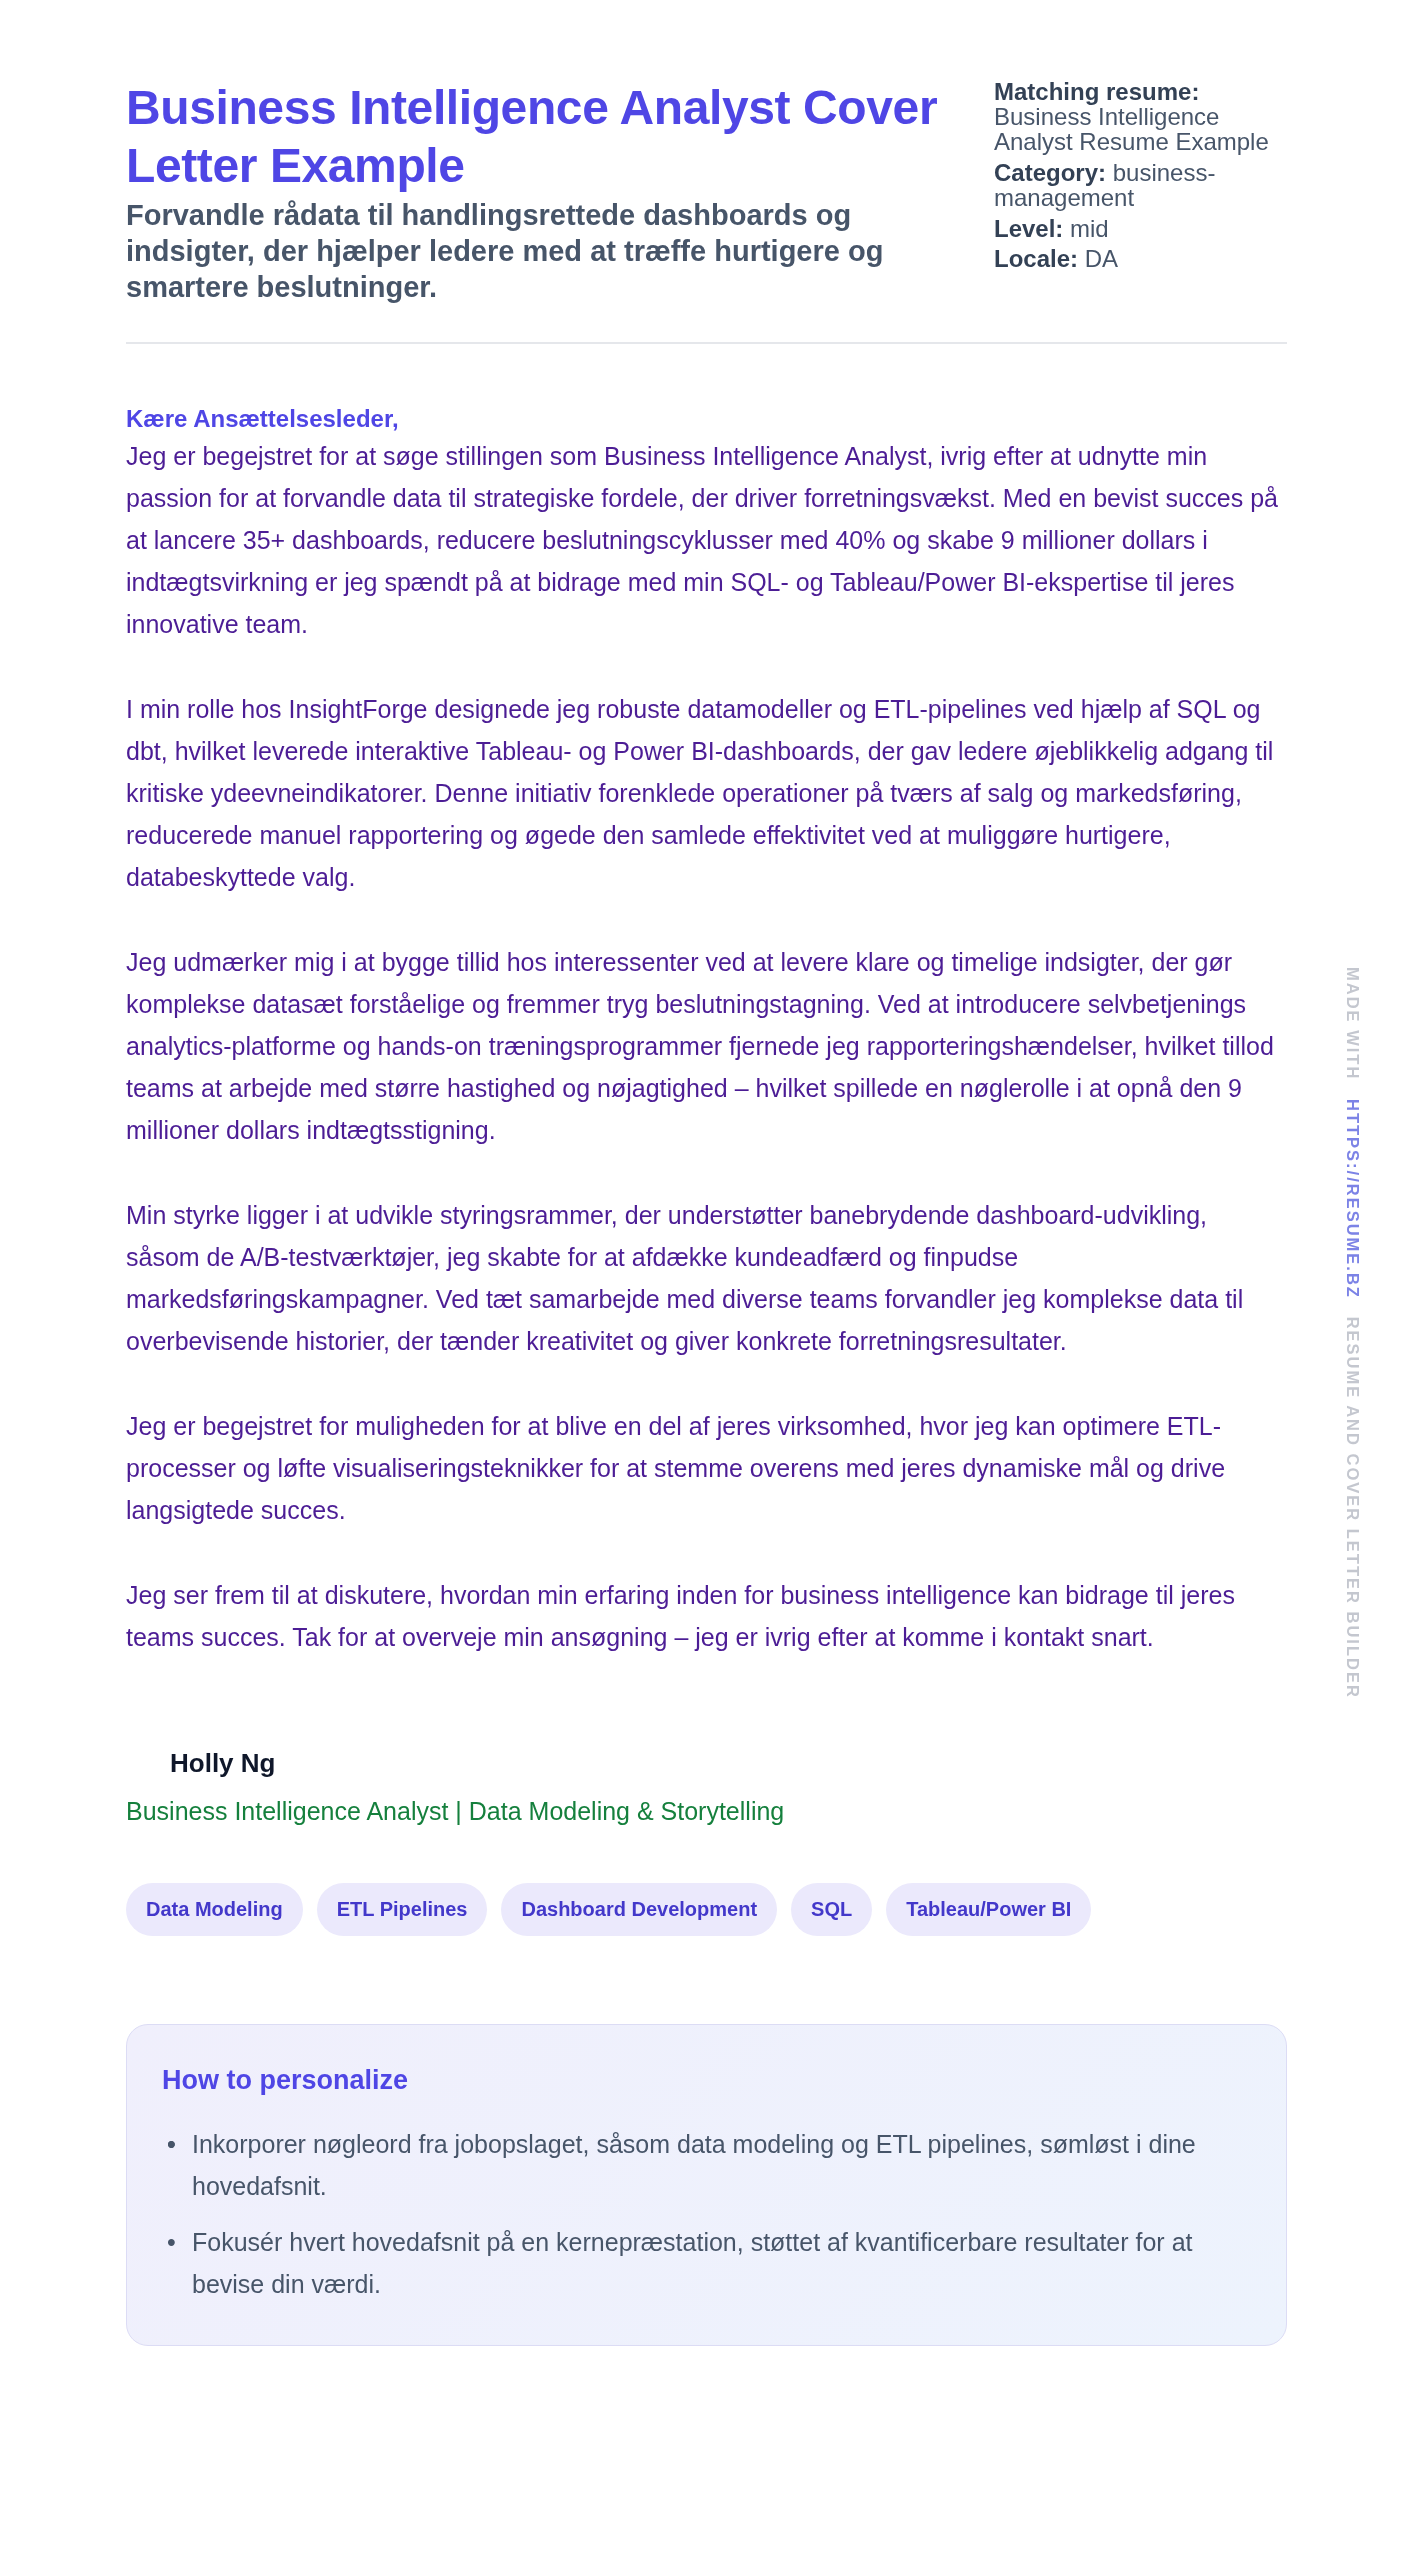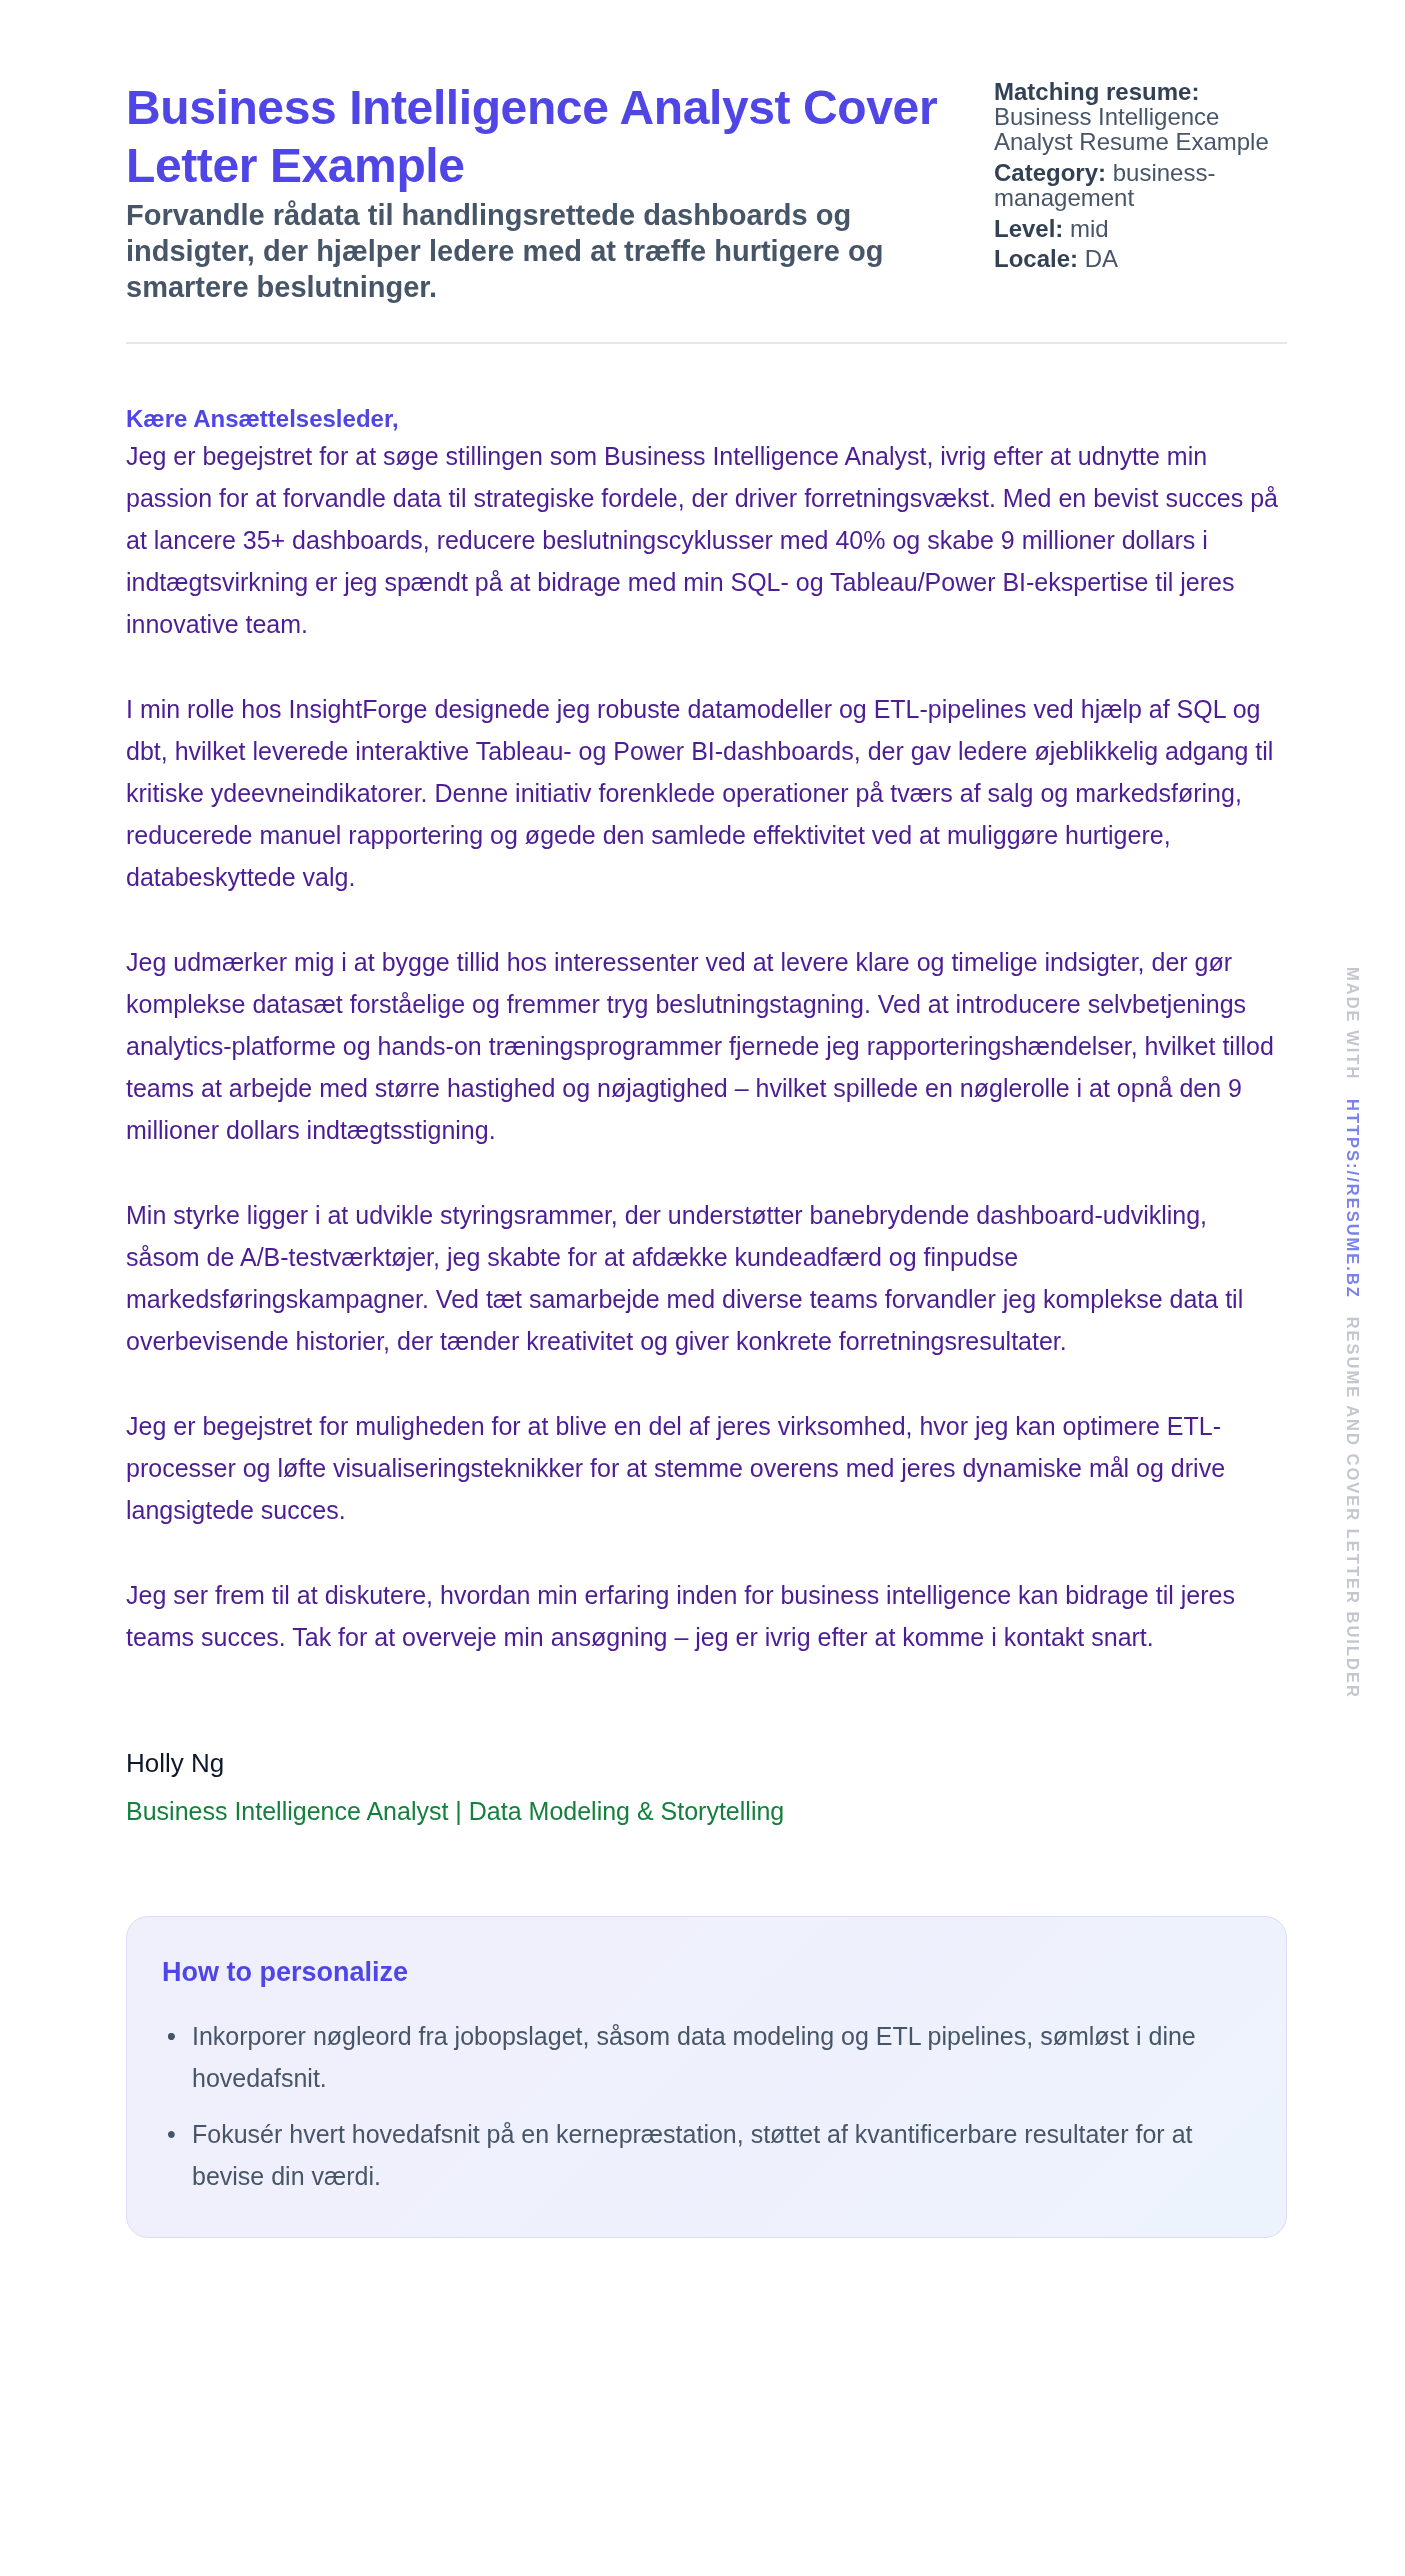--- a/index.html
+++ b/index.html
@@ -65,22 +65,23 @@
   .para {
     font-size: 25px;
     line-height: 42px;
     color: #4c1d95;
     margin-bottom: 43px;
   }
   .signature { margin-top: 89px; }
   .sig-name {
     font-size: 26px;
     line-height: 33px;
-    font-weight: 400;
+    font-weight: 700;
     color: #0f172a;
+    margin-left: 44px;
   }
   .sig-title {
     margin-top: 15px;
     font-size: 25px;
     line-height: 33px;
     color: #15803d;
     font-weight: 500;
   }
   .tags {
     margin-top: 55px;
@@ -180,20 +181,27 @@
     <p class="para">Jeg udmærker mig i at bygge tillid hos interessenter ved at levere klare og timelige indsigter, der gør komplekse datasæt forståelige og fremmer tryg beslutningstagning. Ved at introducere selvbetjenings analytics-platforme og hands-on træningsprogrammer fjernede jeg rapporteringshændelser, hvilket tillod teams at arbejde med større hastighed og nøjagtighed – hvilket spillede en nøglerolle i at opnå den 9 millioner dollars indtægtsstigning.</p>
     <p class="para">Min styrke ligger i at udvikle styringsrammer, der understøtter banebrydende dashboard-udvikling, såsom de A/B-testværktøjer, jeg skabte for at afdække kundeadfærd og finpudse markedsføringskampagner. Ved tæt samarbejde med diverse teams forvandler jeg komplekse data til overbevisende historier, der tænder kreativitet og giver konkrete forretningsresultater.</p>
     <p class="para">Jeg er begejstret for muligheden for at blive en del af jeres virksomhed, hvor jeg kan optimere ETL-processer og løfte visualiseringsteknikker for at stemme overens med jeres dynamiske mål og drive langsigtede succes.</p>
     <p class="para">Jeg ser frem til at diskutere, hvordan min erfaring inden for business intelligence kan bidrage til jeres teams succes. Tak for at overveje min ansøgning – jeg er ivrig efter at komme i kontakt snart.</p>
 
     <div class="signature">
       <div class="sig-name">Holly Ng</div>
       <div class="sig-title">Business Intelligence Analyst | Data Modeling &amp; Storytelling</div>
     </div>
 
+    <div class="tags">
+      <span class="tag">Data Modeling</span>
+      <span class="tag">ETL Pipelines</span>
+      <span class="tag">Dashboard Development</span>
+      <span class="tag">SQL</span>
+      <span class="tag">Tableau/Power BI</span>
+    </div>
 
     <aside class="tips">
       <h2 class="tips-title">How to personalize</h2>
       <ul class="tips-list">
         <li class="tip">
           <span class="tip-bullet">•</span>
         </li>
         <li class="tip">
           <span class="tip-bullet">•</span>
           <span>Inkorporer nøgleord fra jobopslaget, såsom data modeling og ETL pipelines, sømløst i dine hovedafsnit.</span>

